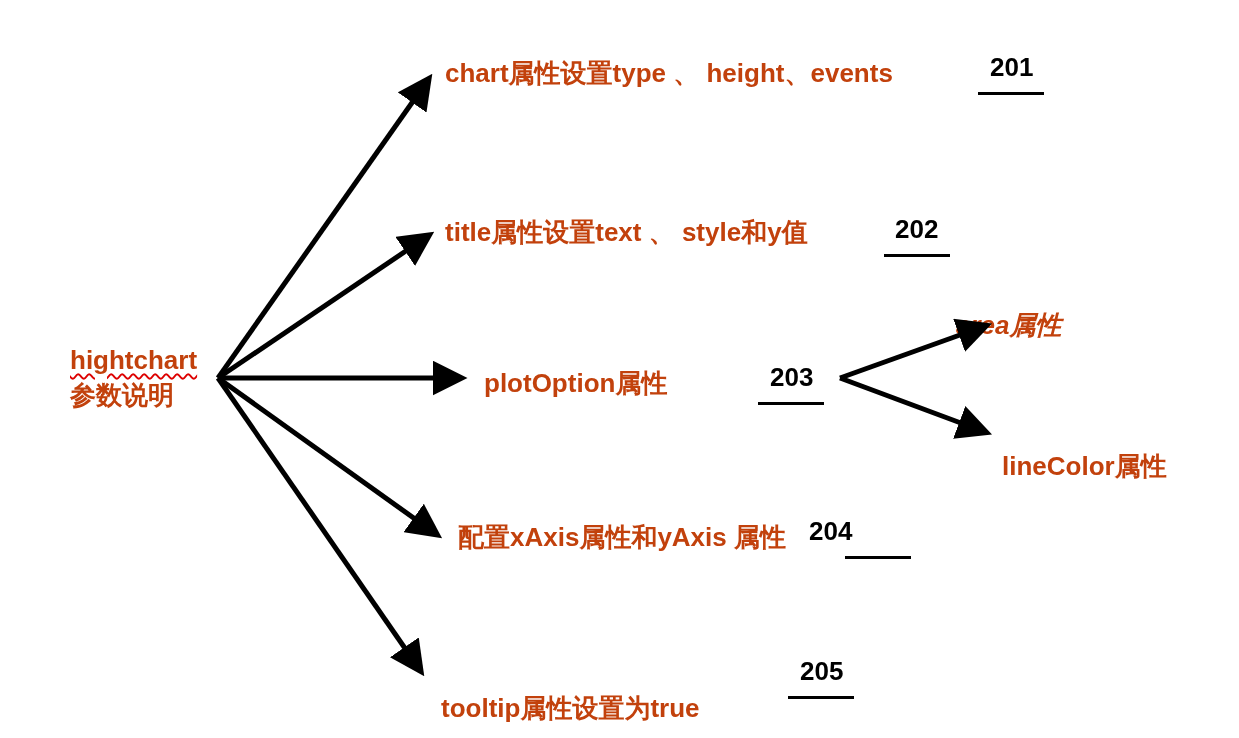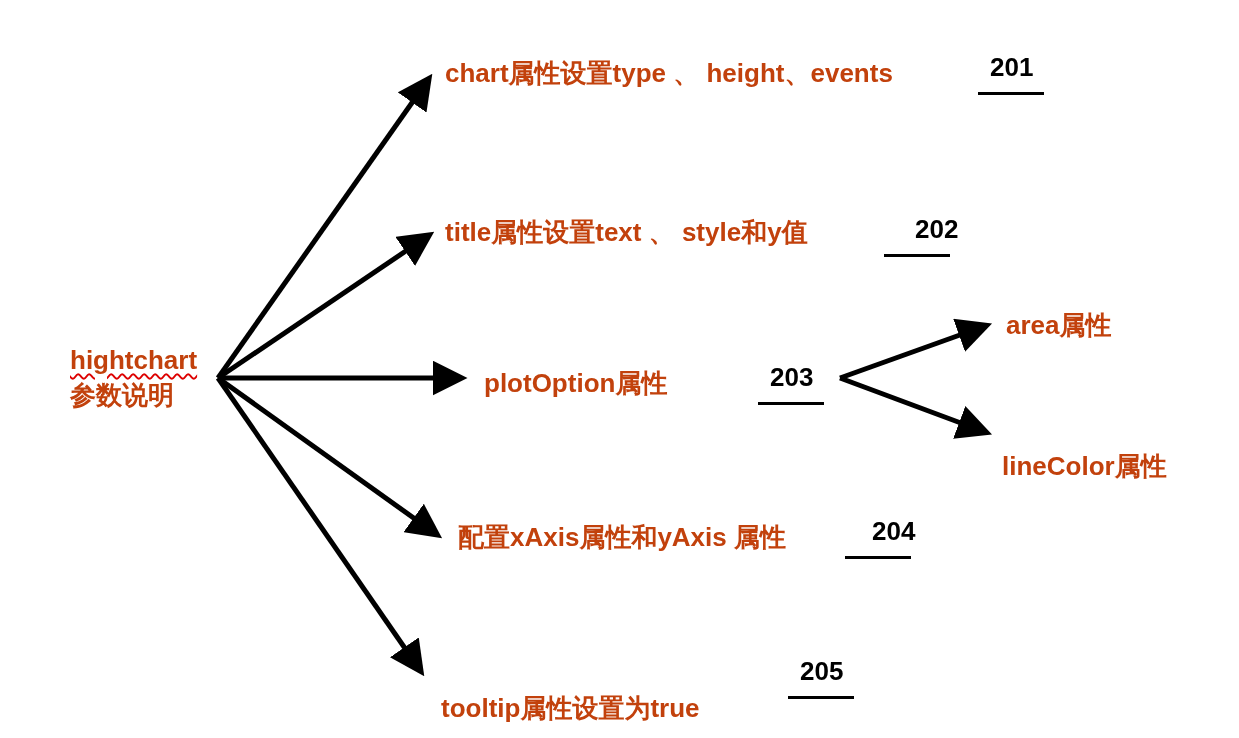--- a/index.html
+++ b/index.html
@@ -47,32 +47,32 @@
 <body>
 
 <div class="text-label root-label" style="left:70px; top:345px;">hightchart</div>
 <div class="text-label" style="left:70px; top:378px;">参数说明</div>
 
 <div class="text-label" style="left:445px; top:56px;">chart属性设置type 、 height、events</div>
 <div class="ref-num" style="left:990px; top:52px;">201</div>
 <div class="ref-underline" style="left:978px; top:92px; width:66px;"></div>
 
 <div class="text-label" style="left:445px; top:215px;">title属性设置text 、 style和y值</div>
-<div class="ref-num" style="left:895px; top:214px;margin-left:20px;">202</div>
+<div class="ref-num" style="left:895px; top:214px;">202</div>
 <div class="ref-underline" style="left:884px; top:254px; width:66px;"></div>
 
 <div class="text-label" style="left:484px; top:366px;">plotOption属性</div>
 <div class="ref-num" style="left:770px; top:362px;text-align:center;">203</div>
 <div class="ref-underline" style="left:758px; top:402px; width:66px;"></div>
 
-<div class="text-label" style="left:1006px; top:308px;">area属性</div>
+<div class="text-label" style="left:956px; top:308px;font-style:italic;">area属性</div>
 <div class="text-label" style="left:1002px; top:403px;margin-top:46px;">lineColor属性</div>
 
 <div class="text-label" style="left:458px; top:520px;">配置xAxis属性和yAxis 属性</div>
-<div class="ref-num" style="left:872px; top:516px;text-align:right;">204</div>
+<div class="ref-num" style="left:809px; top:516px;text-align:right;">204</div>
 <div class="ref-underline" style="left:845px; top:556px; width:66px;"></div>
 
 <div class="text-label" style="left:441px; top:660px;margin-top:31px;">tooltip属性设置为true</div>
 <div class="ref-num" style="left:800px; top:656px;">205</div>
 <div class="ref-underline" style="left:788px; top:696px; width:66px;"></div>
 
 <svg class="arrows">
   <defs>
     <marker id="arrowhead" markerWidth="7" markerHeight="7" refX="5.5" refY="3.5" orient="auto">
       <polygon points="0 0, 7 3.5, 0 7" fill="#000"></polygon>

